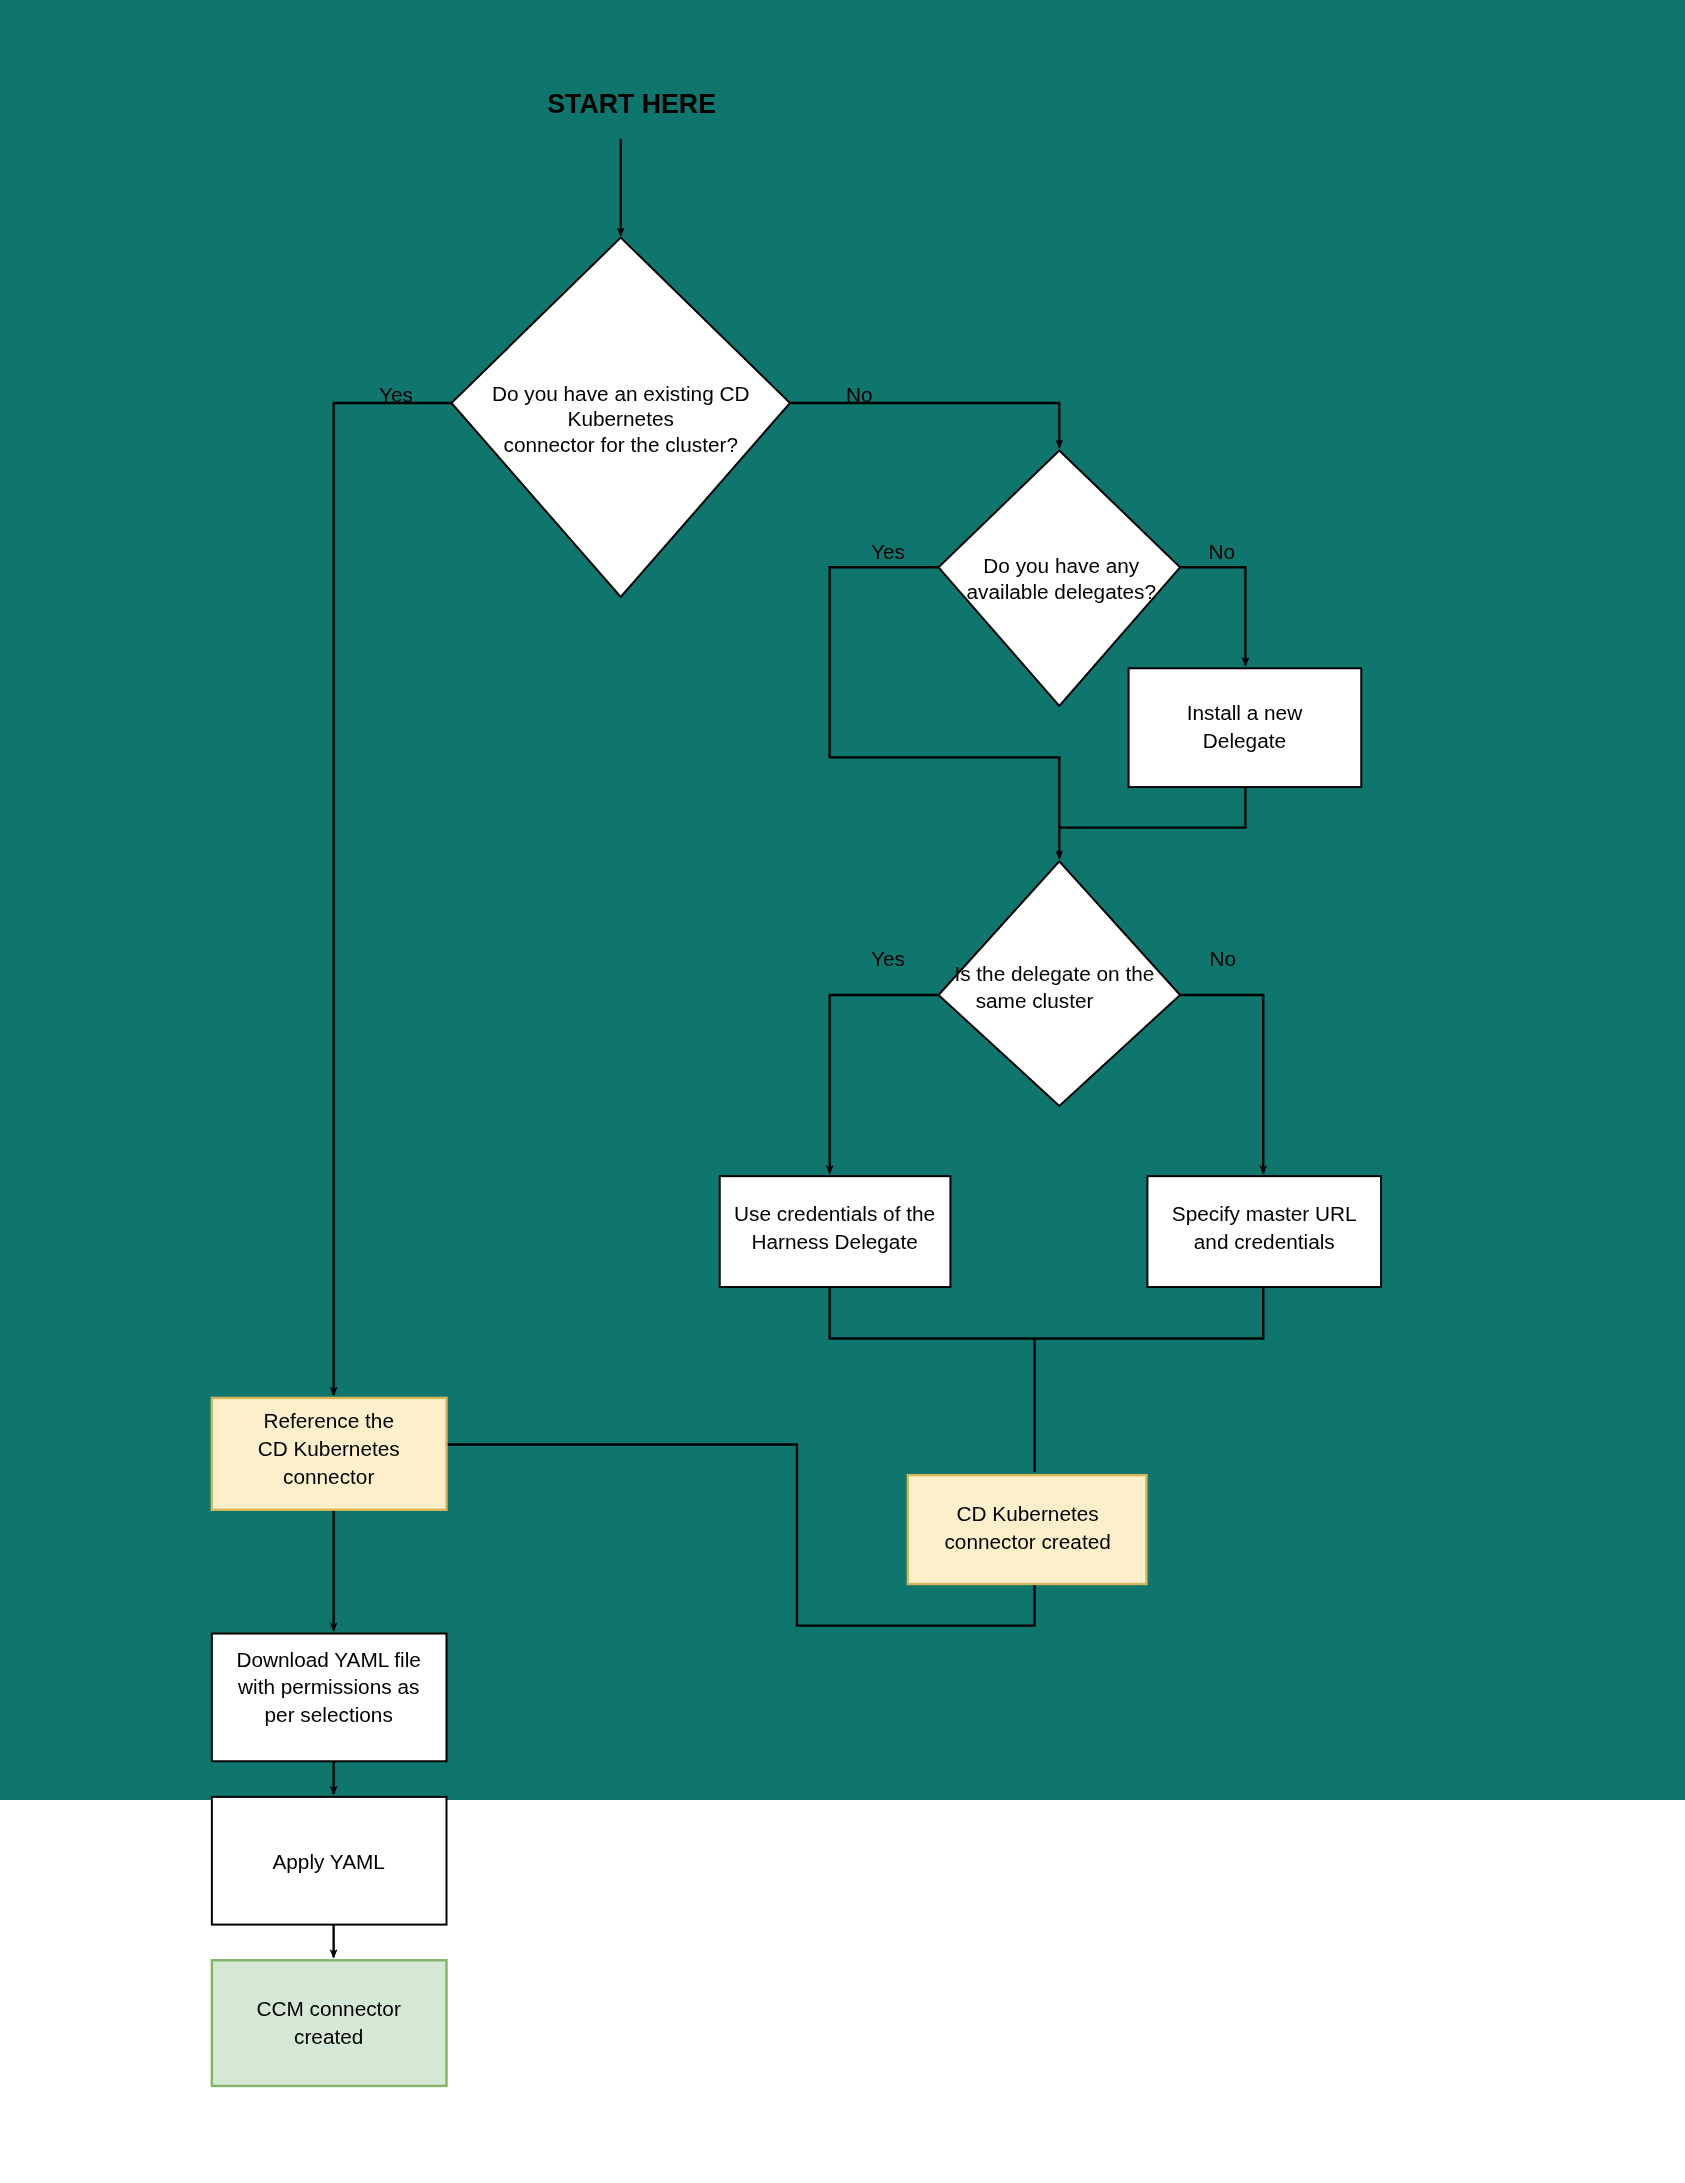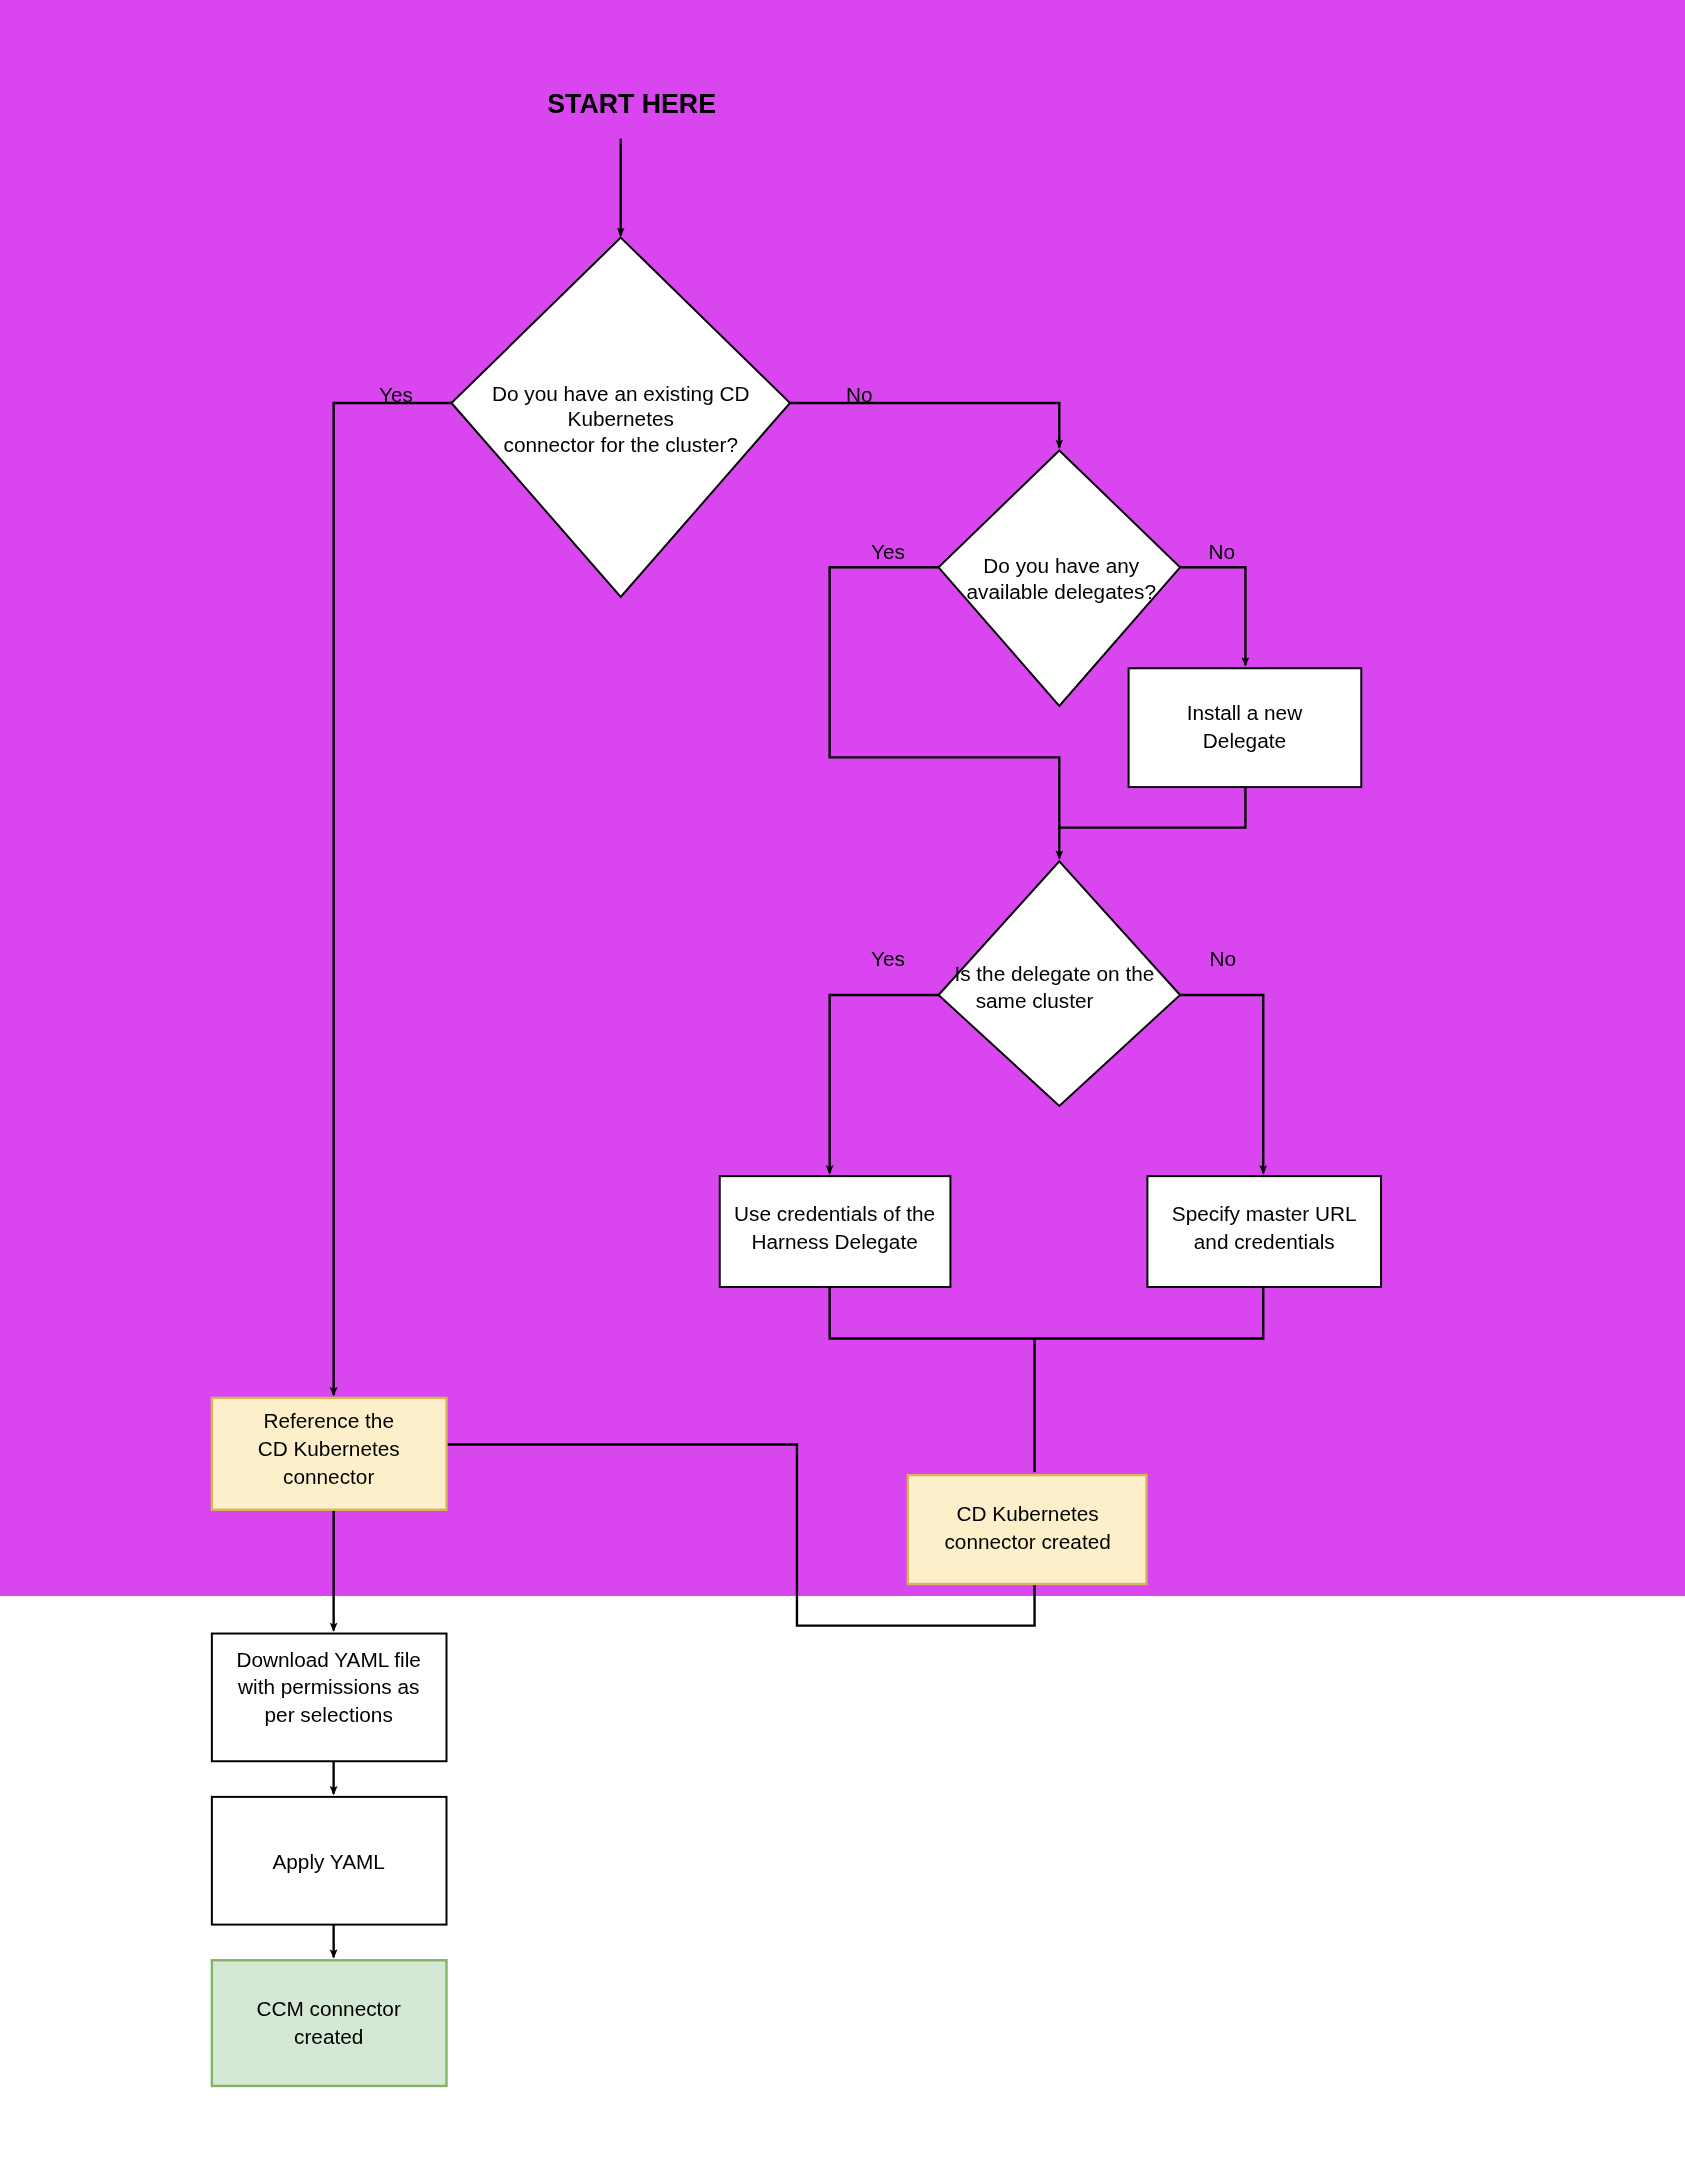--- a/index.html
+++ b/index.html
@@ -9,22 +9,22 @@
   }
   body {
     width: 1685px;
     height: 2184px;
     font-family: "Liberation Sans", sans-serif;
     overflow: hidden;
   }
   #flowchart-root {
     position: relative;
     width: 1685px;
-    height: 1596px;
-    background: #d946ef;
+    height: 1800px;
+    background: #0f766e;
   }
   svg.diagram {
     display: block;
     width: 1685px;
     height: 2184px;
   }
   .node-text {
     font-family: "Liberation Sans", sans-serif;
     font-size: 21px;
     fill: #000000;

